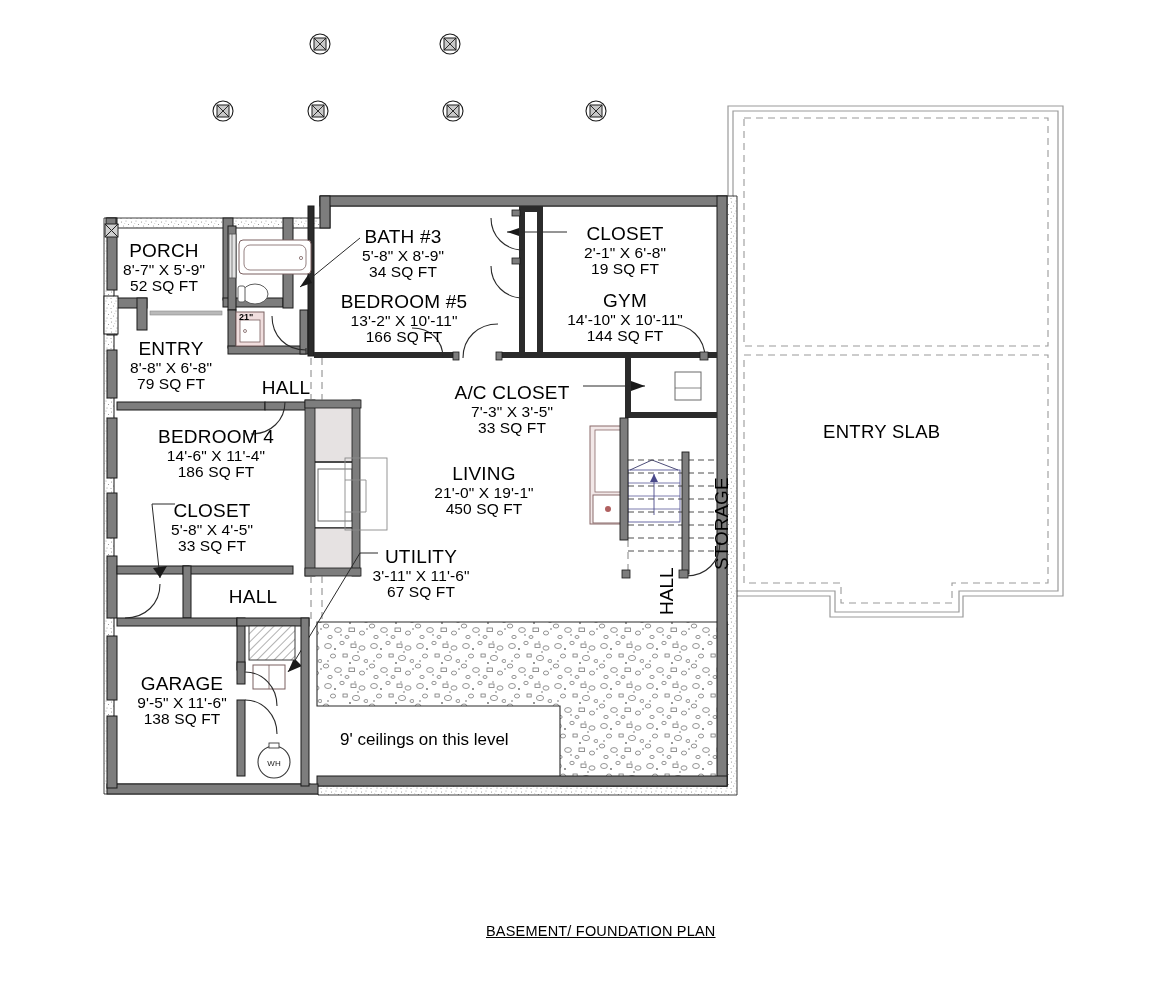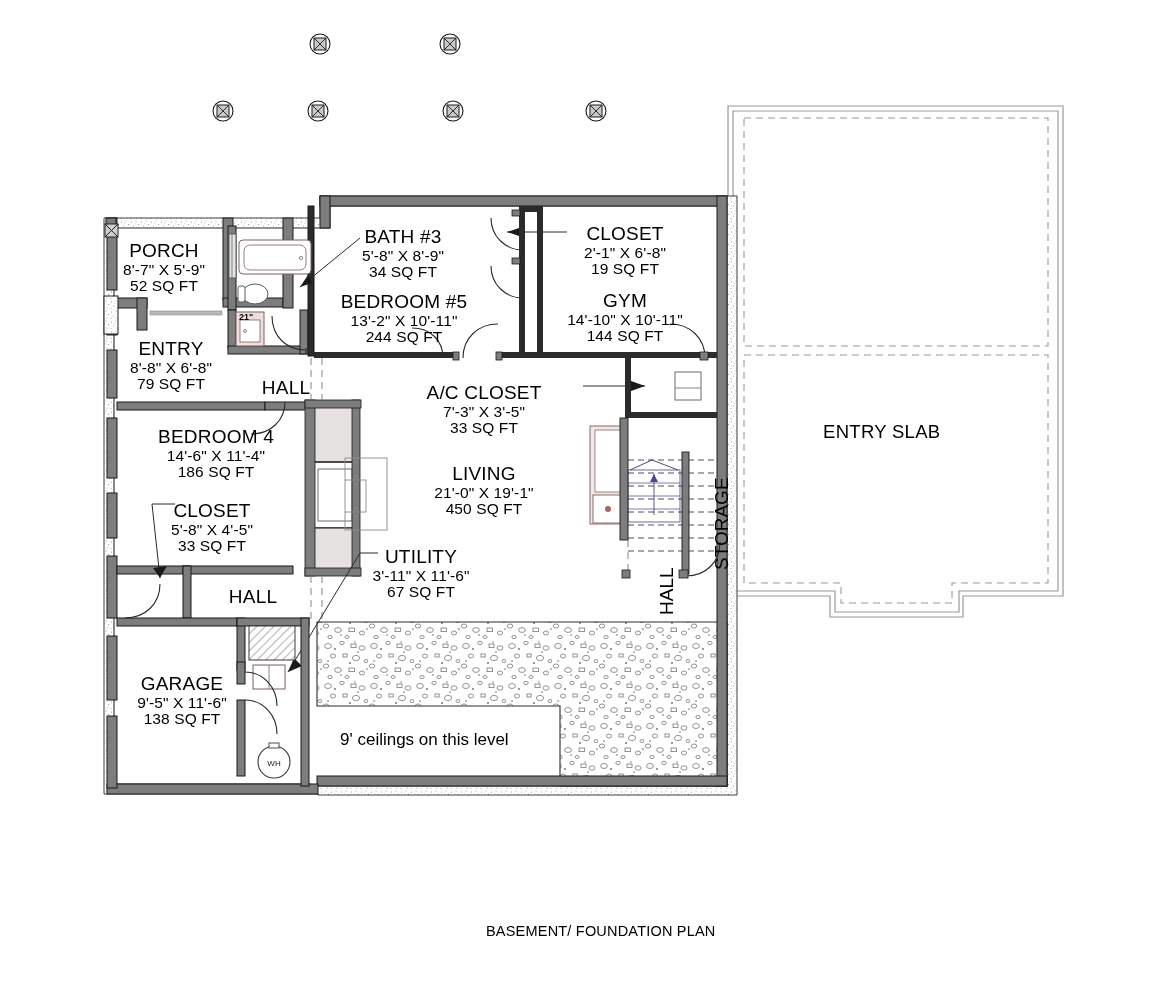--- a/index.html
+++ b/index.html
@@ -5,21 +5,21 @@
   html,body{margin:0;padding:0;background:#ffffff;}
   body{width:1153px;height:985px;position:relative;overflow:hidden;
        font-family:"Liberation Sans",sans-serif;color:#000;}
   #plan{position:absolute;left:0;top:0;width:1153px;height:985px;}
   .lbl{position:absolute;text-align:center;white-space:nowrap;color:#000;
        line-height:1.08;pointer-events:none;}
   .rname{font-size:19px;letter-spacing:.2px;}
   .rdim{font-size:15.5px;letter-spacing:.1px;}
   .vtext{position:absolute;font-size:19px;white-space:nowrap;
          transform-origin:0 0;transform:rotate(-90deg);}
-  .caption{position:absolute;font-size:14.5px;
+  .caption{position:absolute;font-size:14.5px;text-decoration:underline;
            letter-spacing:.2px;white-space:nowrap;}
   .note{position:absolute;font-size:17px;white-space:nowrap;}
   .garage-lbl{position:absolute;font-size:18.5px;white-space:nowrap;letter-spacing:.3px;}
 </style>
 </head>
 <body>
 
 <div id="plan">
   <svg width="1153" height="985" viewBox="0 0 1153 985">
     <defs>
@@ -376,36 +376,36 @@
 
     <div class="lbl" style="left:403px;top:227px;transform:translateX(-50%)">
       <div class="rname">BATH #3</div>
       <div class="rdim">5'-8" X 8'-9"</div>
       <div class="rdim">34 SQ FT</div>
     </div>
 
     <div class="lbl" style="left:404px;top:292px;transform:translateX(-50%)">
       <div class="rname">BEDROOM #5</div>
       <div class="rdim">13'-2" X 10'-11"</div>
-      <div class="rdim">244 SQ FT</div>
+      <div class="rdim">166 SQ FT</div>
     </div>
 
     <div class="lbl" style="left:625px;top:224px;transform:translateX(-50%)">
       <div class="rname">CLOSET</div>
       <div class="rdim">2'-1" X 6'-8"</div>
       <div class="rdim">19 SQ FT</div>
     </div>
 
     <div class="lbl" style="left:625px;top:291px;transform:translateX(-50%)">
       <div class="rname">GYM</div>
       <div class="rdim">14'-10" X 10'-11"</div>
       <div class="rdim">144 SQ FT</div>
     </div>
 
-    <div class="lbl" style="left:484px;top:383px;transform:translateX(-50%)">
+    <div class="lbl" style="left:512px;top:383px;transform:translateX(-50%)">
       <div class="rname">A/C CLOSET</div>
       <div class="rdim">7'-3" X 3'-5"</div>
       <div class="rdim">33 SQ FT</div>
     </div>
 
     <div class="lbl" style="left:216px;top:427px;transform:translateX(-50%)">
       <div class="rname">BEDROOM 4</div>
       <div class="rdim">14'-6" X 11'-4"</div>
       <div class="rdim">186 SQ FT</div>
     </div>

